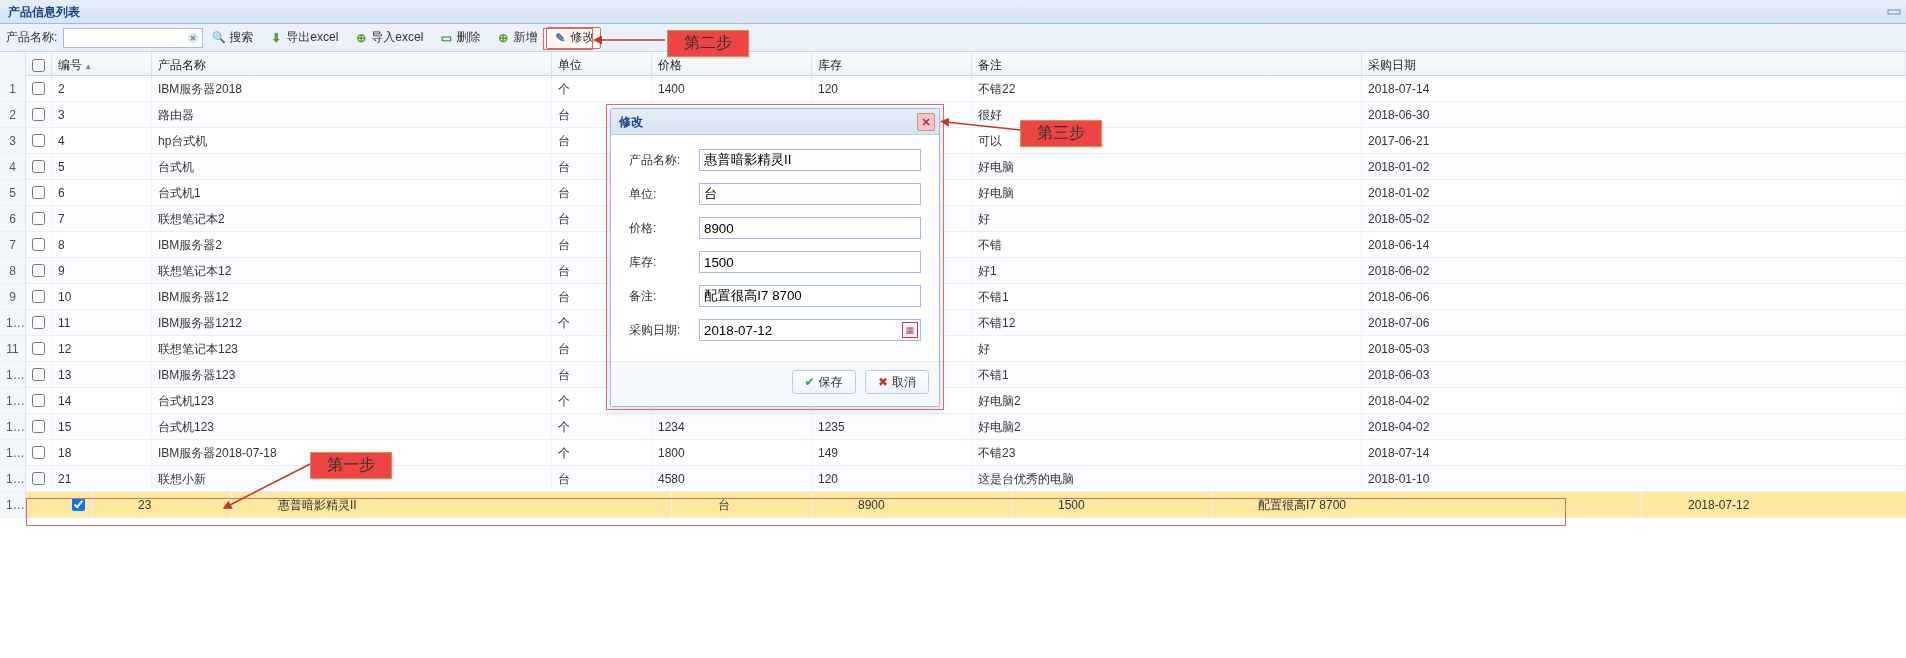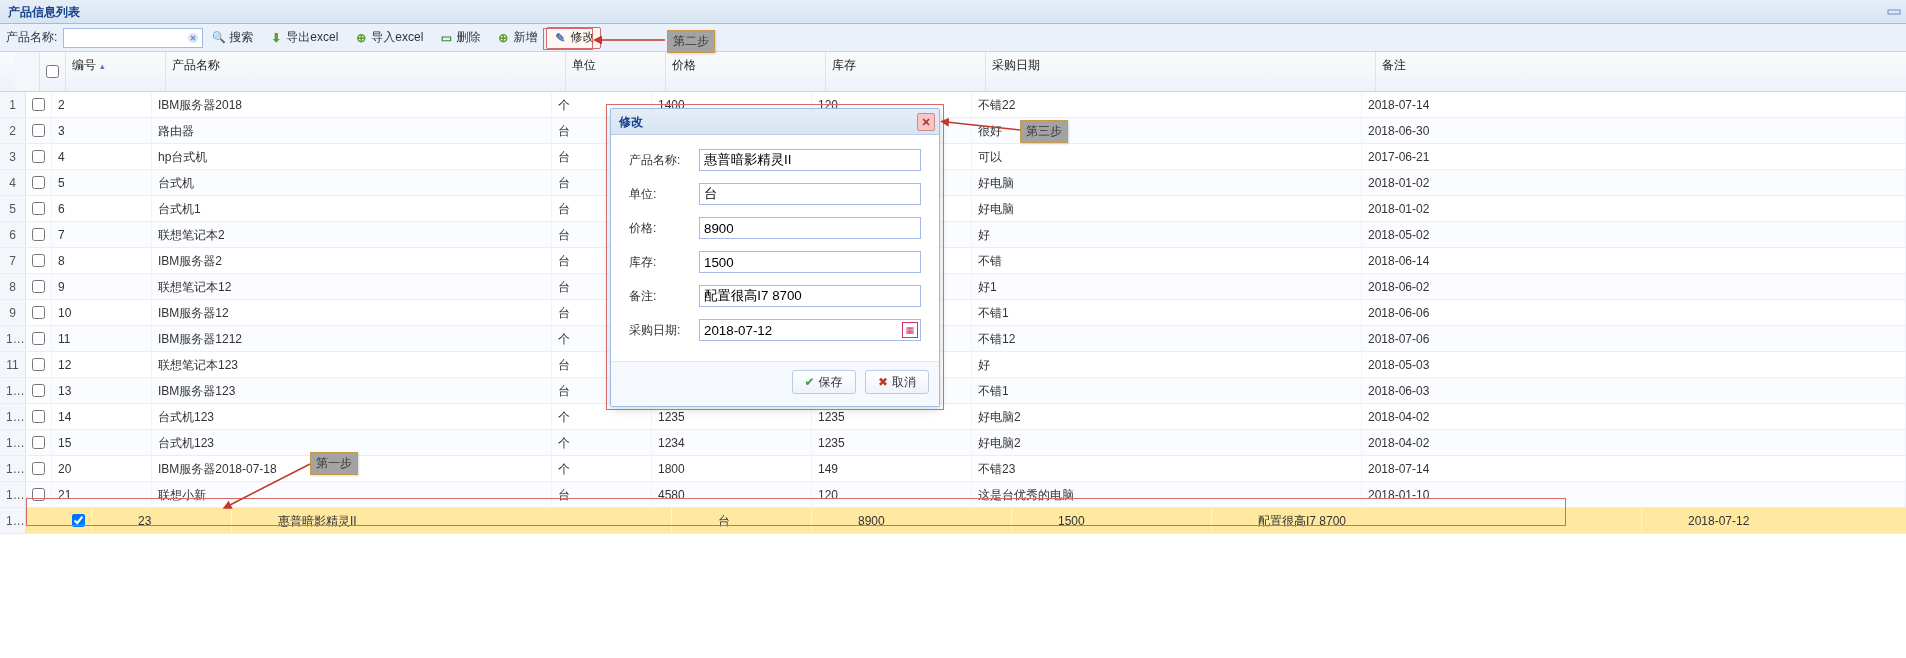--- a/index.html
+++ b/index.html
@@ -20,21 +20,21 @@
 .tb-btn.active { border: 1px solid #d46a6a; background: #fff7f0; }
 .ico-search::before { content: "🔍"; font-size: 11px; }
 .ico-export { color: #5aa02c; } .ico-export::before { content: "⬇"; }
 .ico-import { color: #5aa02c; } .ico-import::before { content: "⊕"; }
 .ico-delete { color: #3a8a3a; } .ico-delete::before { content: "▭"; }
 .ico-add { color: #5aa02c; } .ico-add::before { content: "⊕"; }
 .ico-edit { color: #4a72b5; } .ico-edit::before { content: "✎"; }
 
 
 .grid { position: relative; }
-.grid-head { display: grid; grid-template-columns: 26px 26px 100px 400px 100px 160px 160px 390px 544px; height: 40px; background: linear-gradient(#f9fafc, #eef3fa); border-bottom: 1px solid #c4d6ec; padding-left: 14px; }
+.grid-head { display: grid; grid-template-columns: 26px 26px 100px 400px 100px 160px 160px 390px 544px; height: 24px; background: linear-gradient(#f9fafc, #eef3fa); border-bottom: 1px solid #c4d6ec; }
 .grid-head .hc { padding: 0 6px; line-height: 26px; border-right: 1px solid #dbe4f0; color: #222; position: relative; }
 .grid-head .hc.sorted::after { content: "▴"; font-size: 9px; margin-left: 4px; color: #5a7db5; }
 .grid-body .row { display: grid; grid-template-columns: 26px 26px 100px 400px 100px 160px 160px 390px 544px; height: 26px; border-bottom: 1px solid #e8eef7; }
 .grid-body .row:nth-child(odd) { background: #fff; }
 .grid-body .row:nth-child(even) { background: #fafcff; }
 .grid-body .row.selected { background: #ffe8a0; gap: 40px; }
 .grid-body .cell { padding: 0 6px; line-height: 26px; border-right: 1px solid #f0f4fa; white-space: nowrap; overflow: hidden; text-overflow: ellipsis; }
 .rownum { text-align: center; color: #555; background: #f3f6fb; border-right: 1px solid #dbe4f0 !important; }
 .chk { display: flex; align-items: center; justify-content: center; }
 .chk input { width: 13px; height: 13px; }
@@ -49,21 +49,21 @@
 .form-row .finput { flex: 1; height: 22px; border: 1px solid #a3bae9; padding: 0 4px; background: #fff; }
 .form-row .date-wrap { flex: 1; position: relative; }
 .form-row .date-wrap input { width: 100%; height: 22px; border: 1px solid #a3bae9; padding: 0 22px 0 4px; }
 .form-row .date-wrap .cal-icon { position: absolute; right: 3px; top: 3px; width: 16px; height: 16px; background: #fff; border: 1px solid #c36; font-size: 9px; text-align: center; line-height: 14px; color: #c36; }
 .dialog-footer { padding: 8px 10px 12px; text-align: right; background: #f5f8fc; border-top: 1px solid #e0e8f3; }
 .dlg-btn { display: inline-flex; align-items: center; gap: 4px; height: 24px; padding: 0 12px; background: linear-gradient(#fff,#eef3fa); border: 1px solid #b7cde9; border-radius: 3px; cursor: pointer; margin-left: 6px; }
 .dlg-btn .bi { font-size: 12px; }
 .bi-save { color: #3a9a3a; } .bi-cancel { color: #c0392b; }
 
 
-.callout { position: absolute; background: #a3a3a3; border: 1px solid #c59b4a; padding: 2px 5px; font-size: 12px; box-shadow: 1px 1px 2px rgba(0,0,0,0.15); }
+.callout { position: absolute; background: #ef4444; border: 1px solid #c59b4a; padding: 2px 16px; font-size: 16px; box-shadow: 1px 1px 2px rgba(0,0,0,0.15); }
 .arrow-svg { position: absolute; pointer-events: none; }
 .highlight-frame { position: absolute; border: 1px solid #d46a6a; pointer-events: none; }
 .highlight-frame.dlg { border: 1.5px solid #d46a6a; }
 </style>
 </head>
 <body>
 
 <div class="panel-header">
   <span>产品信息列表</span>
   <span class="collapse-icon">
@@ -114,22 +114,22 @@
   <div class="grid-head">
     <div class="hc rownum"></div>
     <div class="hc chk">
         <input type="checkbox" style="">
       </div>
     <div class="hc sorted">编号</div>
     <div class="hc">产品名称</div>
     <div class="hc">单位</div>
     <div class="hc">价格</div>
     <div class="hc">库存</div>
+    <div class="hc">备注</div>
     <div class="hc">采购日期</div>
-    <div class="hc">备注</div>
   </div>
   <div class="grid-body" id="grid-body">
       <div class="row">
         <div class="cell rownum">1</div>
         <div class="cell chk">
           <input type="checkbox" style="">
         </div>
         <div class="cell">2</div>
         <div class="cell">IBM服务器2018</div>
         <div class="cell">个</div>
@@ -305,21 +305,21 @@
         <div class="cell">1234</div>
         <div class="cell">1235</div>
         <div class="cell">好电脑2</div>
         <div class="cell">2018-04-02</div>
       </div>
       <div class="row">
         <div class="cell rownum">15</div>
         <div class="cell chk">
           <input type="checkbox" style="">
         </div>
-        <div class="cell">20</div>
+        <div class="cell">18</div>
         <div class="cell">IBM服务器2018-07-18</div>
         <div class="cell">个</div>
         <div class="cell">1800</div>
         <div class="cell">149</div>
         <div class="cell">不错23</div>
         <div class="cell">2018-07-14</div>
       </div>
       <div class="row">
         <div class="cell rownum">16</div>
         <div class="cell chk">

